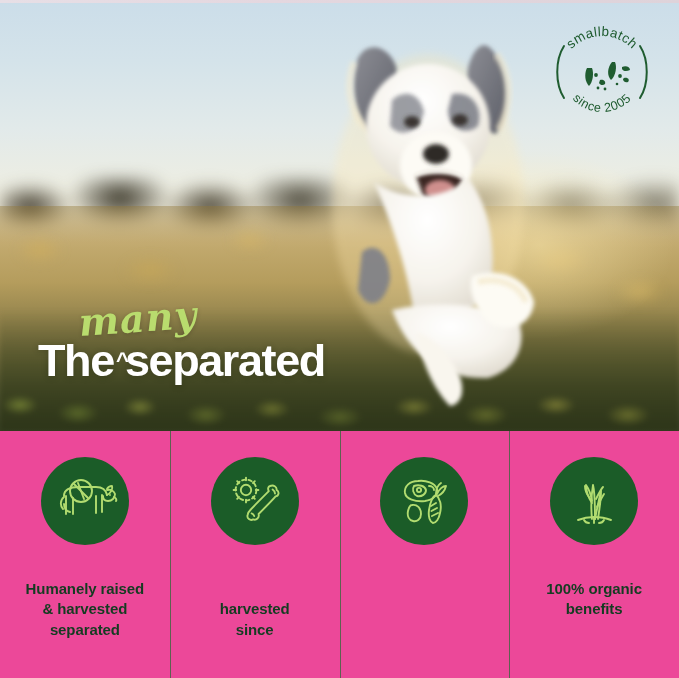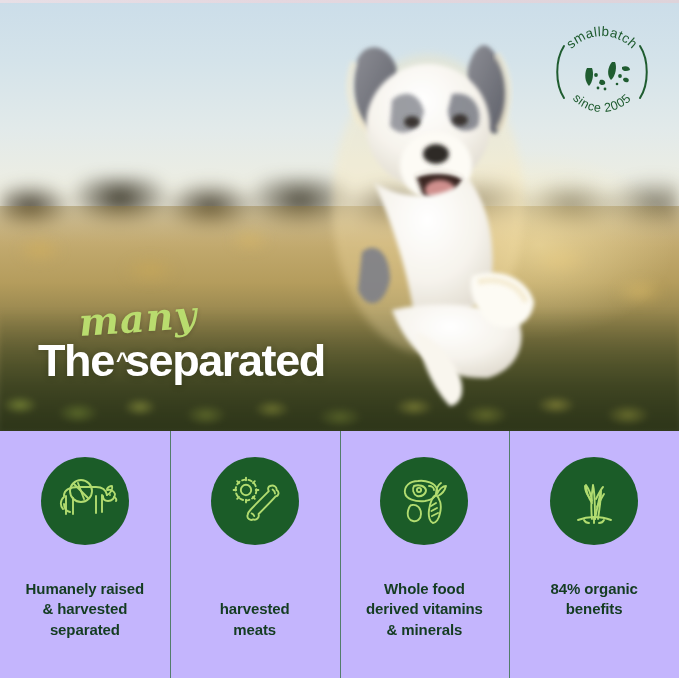--- a/index.html
+++ b/index.html
@@ -146,21 +146,21 @@
     letter-spacing:-1.4px;
     margin-top:-2px;
     text-shadow:0 1px 6px rgba(20,30,10,.3);
     white-space:nowrap;
   }
 
   
   .benefits{
     position:absolute; left:0; top:431px;
     width:679px; height:247px;
-    background:#c4b5fd;
+    background:#ec4899;
     display:flex;
   }
   .bcol{
     position:relative;
     flex:1 1 0;
     display:flex;
     flex-direction:column;
     align-items:center;
     padding-top:26px;
   }
@@ -346,21 +346,21 @@
                    C46.4 26 34 38.6 31.6 41 C32.6 44.6 29.4 47.6 26.2 46.4
                    C23.2 48 19.6 45.4 20.6 42 C21 39 22.6 37.6 24.6 35.6
                    C27.8 32.2 39 21 41.8 18.2 C40.6 15.8 41 13.6 43 13Z"></path>
           <path d="M45.6 16.6 C47 17.6 48 19.2 48 20.6"></path>
           <path d="M24.6 40.4 C25.8 40.8 26.8 41.8 27.2 43"></path>
         </svg>
       </div>
       <div class="blabel">
         <br>
         <span>harvested</span><br>
-        <span>meats</span>
+        <span>since</span>
       </div>
     </div>
 
     <div class="bcol">
       <div class="icon-circle">
         <svg width="58" height="56" viewBox="0 0 58 56" fill="none" stroke="#b2dc70" stroke-width="1.9" stroke-linecap="round" stroke-linejoin="round">
 
           <path d="M10 20 C9 13 15 8 23 8 C31 7 40 10 42 16 C43 22 38 27 30 28
                    C20 29 11 26 10 20Z"></path>
           <path d="M19 13 C17 16 18 21 22 23 C27 24 31 21 31 17 C30 13 24 11 19 13Z"></path>
@@ -369,25 +369,20 @@
 
           <path d="M17 32 C22 31 26 35 26 41 C26 46 22 49 18 48 C14 47 12 43 13 38 C14 34 15 32 17 32Z"></path>
 
           <path d="M41 22 C45 25 47 32 45 40 C44 46 41 50 38 50 C35 49 33 44 34 37
                    C35 29 38 23 41 22Z"></path>
           <path d="M36 33 L41 30 M36.5 38 L42 35 M37 43 L43 40"></path>
 
           <path d="M42 21 C44 16 48 13 51 13 C50 17 47 21 43 23"></path>
           <path d="M41 21 C41 16 43 12 46 10"></path>
         </svg>
-      </div>
-      <div class="blabel">
-        <span>Whole food</span><br>
-        <span>derived vitamins</span><br>
-        <span>&amp; minerals</span>
       </div>
     </div>
 
     <div class="bcol">
       <div class="icon-circle">
         <svg width="56" height="56" viewBox="0 0 56 56" fill="none" stroke="#b2dc70" stroke-width="1.9" stroke-linecap="round" stroke-linejoin="round">
 
           <path d="M26 46 C25 36 25 24 27 12 C29 20 29 34 29 46"></path>
           <path d="M29 46 C31 36 33 26 35 18 C35 28 33 38 32 46"></path>
           <path d="M26 30 C22 24 20 18 20 12 C23 16 25 22 26 28"></path>
@@ -395,19 +390,19 @@
           <path d="M30 26 C33 20 35 16 37 14"></path>
           <path d="M31 34 C34 28 36 24 38 21"></path>
 
           <path d="M12 47 C17 45 22 44 28 44 C34 44 40 45 45 47"></path>
           <path d="M18 47 C19 49 21 50 23 50"></path>
           <path d="M38 47 C37 49 35 50 33 50"></path>
           <path d="M28 44 L28 50"></path>
         </svg>
       </div>
       <div class="blabel">
-        <span>84% organic</span><br>
+        <span>100% organic</span><br>
         <span>benefits</span>
       </div>
     </div>
 
   </div>
 </div>
 
 </body></html>

